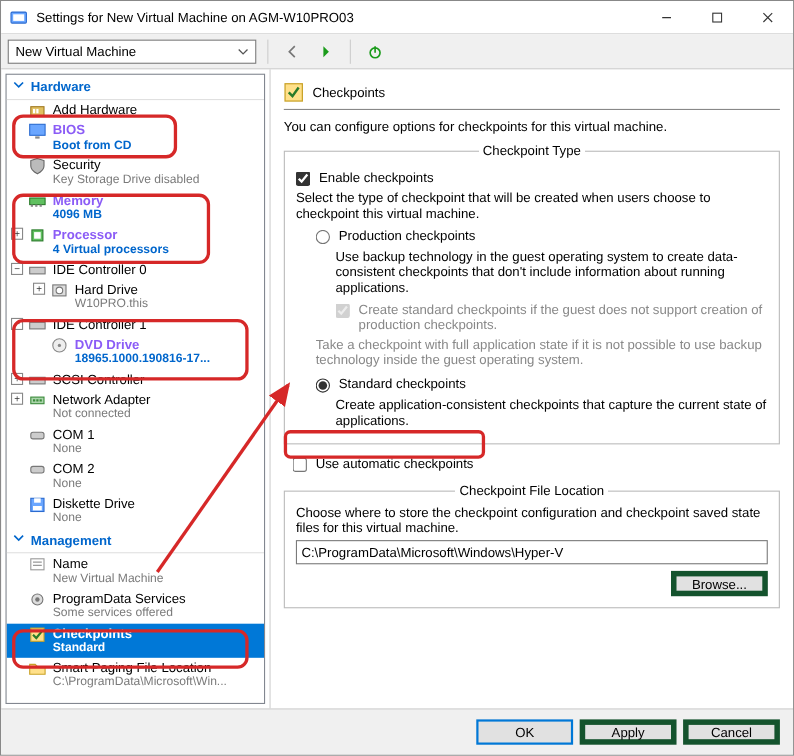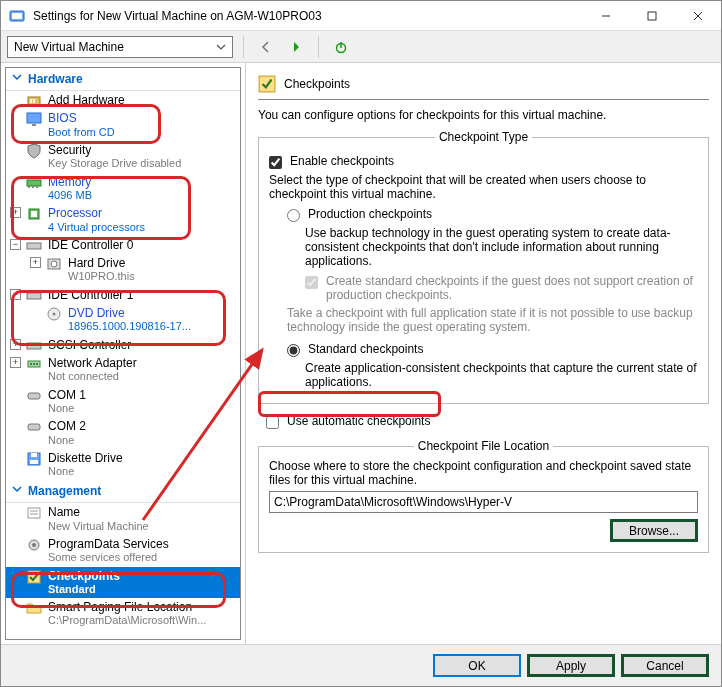--- a/index.html
+++ b/index.html
@@ -105,22 +105,22 @@
   .tree-item.sub .expander { left: 24px; }
   .tree-item .icon {
     position: absolute;
     left: 20px; top: 2px;
     width: 16px; height: 16px;
   }
   .tree-item.sub .icon { left: 40px; }
   .tree-item .label-wrap { padding-left: 20px; }
   .tree-item .label { color: #000; }
   .tree-item .subtext { color: #7a7a7a; font-size: 11px; }
-  .tree-item.highlight .label { color: #1d4ed8; font-weight: normal; }
-  .tree-item.highlight .subtext { color: #0066cc; font-weight: normal; }
+  .tree-item.highlight .label { color: #8b5cf6; font-weight: bold; }
+  .tree-item.highlight .subtext { color: #0066cc; font-weight: bold; }
   .tree-item.selected {
     background: #0078d7;
   }
   .tree-item.selected .label,
   .tree-item.selected .subtext { color: #fff; font-weight: bold; }
 
   
   .redbox {
     position: absolute;
     border: 3px solid #d62828;
@@ -176,21 +176,21 @@
     padding: 2px 4px;
     font-size: 12px;
     font-family: inherit;
     margin-top: 4px;
   }
   .browse-row { display: flex; justify-content: flex-end; margin-top: 6px; }
   button.std {
     height: 23px;
     min-width: 88px;
     background: #e1e1e1;
-    border: 3px solid #14532d;
+    border: 5px solid #14532d;
     font-size: 12px;
     font-family: inherit;
     padding: 0 7px;
   }
   button.std.primary {
     border: 2px solid #0078d7;
     padding: 0 11px;
   }
 
   

